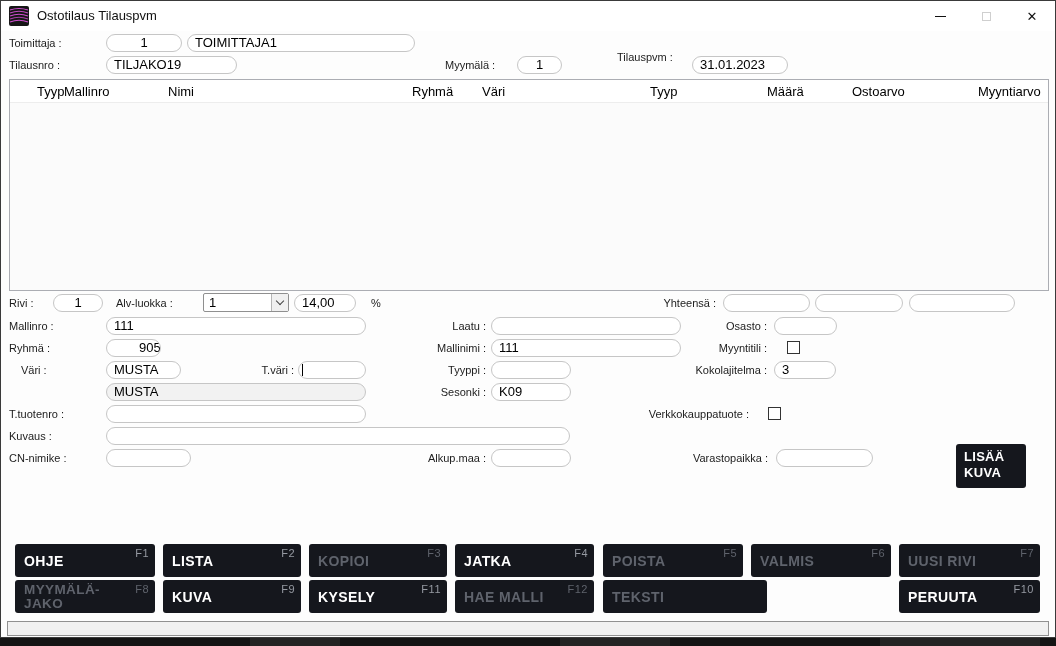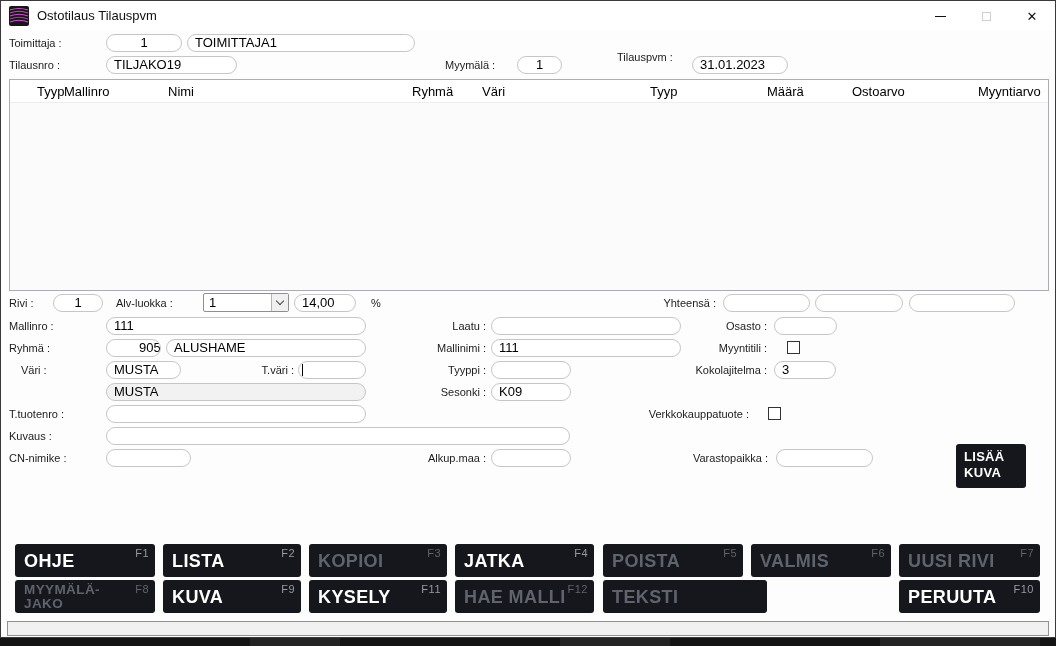--- a/index.html
+++ b/index.html
@@ -37,21 +37,21 @@
   .combo{position:absolute;height:19px;background:#fff;border:1px solid #8f8f8f;border-radius:2px;}
   .combo-val{position:absolute;left:5px;top:1px;font-size:13px;color:#000;}
   .combo-btn{position:absolute;right:0;top:0;width:17px;height:100%;background:#f0f0f0;
              border-left:1px solid #b5b5b5;display:flex;align-items:center;justify-content:center;}
   .chev{width:6px;height:6px;border-right:1px solid #444;border-bottom:1px solid #444;
         transform:rotate(45deg);margin-top:-3px;}
   
   .dkbtn{position:absolute;background:#15171d;border-radius:3px;}
   .fbtn{height:33px;}
   .fbtn .flabel{position:absolute;left:9px;top:50%;transform:translateY(-50%);
-        font-weight:bold;font-size:18px;letter-spacing:.4px;color:#fff;white-space:nowrap;}
+        font-weight:bold;font-size:14px;letter-spacing:.4px;color:#fff;white-space:nowrap;}
   .fbtn .flabel.two{white-space:normal;width:108px;line-height:14px;font-size:13.5px;}
   .fbtn .fkey{position:absolute;right:6px;top:3px;font-size:11px;color:#969aa2;letter-spacing:.5px;}
   .fbtn.disabled .flabel,.fbtn.disabled .fkey{color:#5f636c;}
   .addimg{left:955px;top:443px;width:70px;height:44px;padding:5px 8px;color:#fff;
           font-weight:bold;font-size:13px;line-height:16px;letter-spacing:.3px;}
   
   .statusbar{position:absolute;left:6px;top:620px;width:1042px;height:15px;background:#f1f1f1;
              border:1px solid #919191;}
   .taskbar{position:absolute;left:0;top:638px;width:1056px;height:8px;background:#141414;}
   .tb-hint{position:absolute;top:0;height:8px;background:#232323;}
@@ -128,21 +128,20 @@
 
     <span class="lbl" style="left:8px;top:319px;">Mallinro :</span>
     <div class="fld" style="left:105px;top:316px;width:260px;">111</div>
     <span class="lbl r" style="left:395px;top:319px;width:90px;">Laatu :</span>
     <div class="fld" style="left:490px;top:316px;width:190px;"></div>
     <span class="lbl r" style="left:630px;top:319px;width:136px;">Osasto :</span>
     <div class="fld" style="left:773px;top:316px;width:63px;"></div>
 
     <span class="lbl" style="left:8px;top:341px;">Ryhmä :</span>
     <div class="fld" style="left:105px;top:338px;width:55px;padding-left:32px;">9050</div>
-    <div class="fld" style="left:165px;top:338px;width:200px;">ALUSHAME</div>
     <span class="lbl r" style="left:395px;top:341px;width:90px;">Mallinimi :</span>
     <div class="fld" style="left:490px;top:338px;width:190px;">111</div>
     <span class="lbl r" style="left:630px;top:341px;width:136px;">Myyntitili :</span>
     <div class="chk" style="left:786px;top:340px;"></div>
 
     <span class="lbl" style="left:20px;top:363px;">Väri :</span>
     <div class="fld" style="left:105px;top:360px;width:75px;">MUSTA</div>
     <span class="lbl r" style="left:240px;top:363px;width:53px;">T.väri :</span>
     <div class="fld" style="left:297px;top:360px;width:68px;"></div>
     <div class="caret" style="left:301px;top:363px;"></div>

